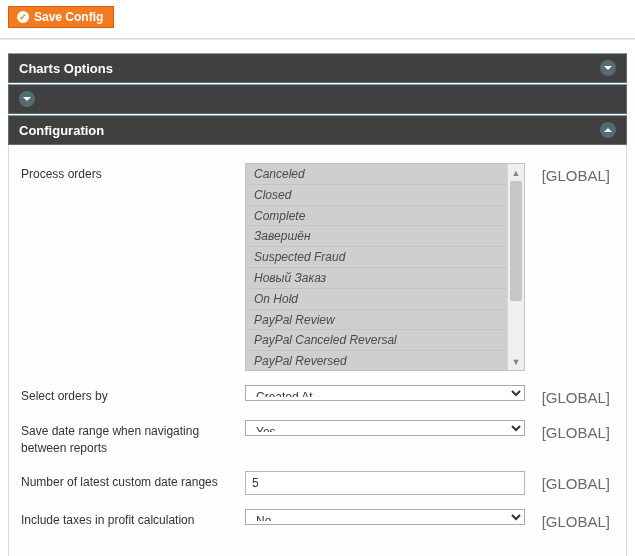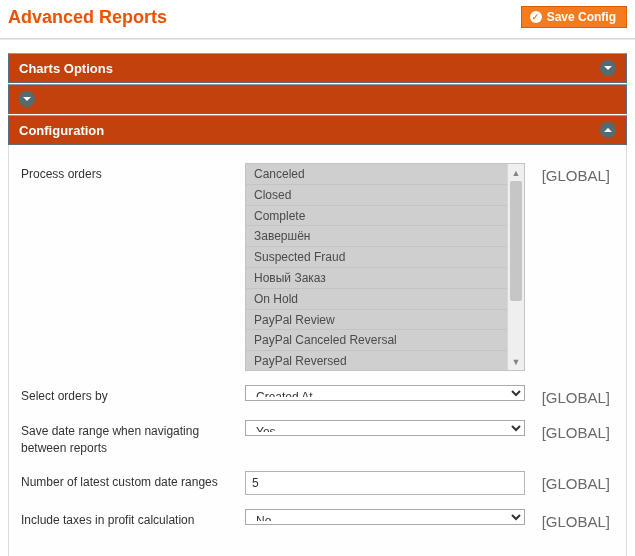--- a/index.html
+++ b/index.html
@@ -45,21 +45,21 @@
   }
   .hr-light {
     height: 3px;
     background: #e9e9e9;
     border-top: 1px solid #d6d6d6;
     border-bottom: 1px solid #fff;
     margin-bottom: 12px;
   }
   .section-area { padding: 0 8px; }
   .section-header {
-    background: #c2410c;
+    background: #404040;
     color: #fff;
     font-weight: bold;
     font-size: 13px;
     padding: 6px 10px;
     border: 1px solid #5a7078;
     border-top-color: #89a0a8;
     display: flex;
     justify-content: space-between;
     align-items: center;
     cursor: pointer;
@@ -112,20 +112,21 @@
     height: 208px;
     width: 100%;
     background: #ccc;
     position: relative;
     overflow: hidden;
   }
   .multiselect-list {
     position: absolute;
     top: 0; left: 0; right: 17px; bottom: 0;
     overflow: hidden;
+    font-style: italic;
   }
   .ms-item {
     background: #cfcfcf;
     color: #4b4b4b;
     padding: 4px 8px;
     border-bottom: 1px solid #c4c4c4;
     font-size: 12px;
     white-space: nowrap;
     height: 20.8px;
     line-height: 13px;
@@ -181,21 +182,20 @@
     font-size: 12px;
     height: 24px;
     color: #333;
   }
   .spacer-row { height: 4px; }
 </style>
 </head>
 <body>
 
 <div class="header-row">
-  <div class="page-title">Advanced Reports</div>
   <button class="save-btn">
     <span class="check">✓</span>
     <span>Save Config</span>
   </button>
 </div>
 <div class="hr-light"></div>
 
 <div class="section-area">
 
   <div class="section-header">

